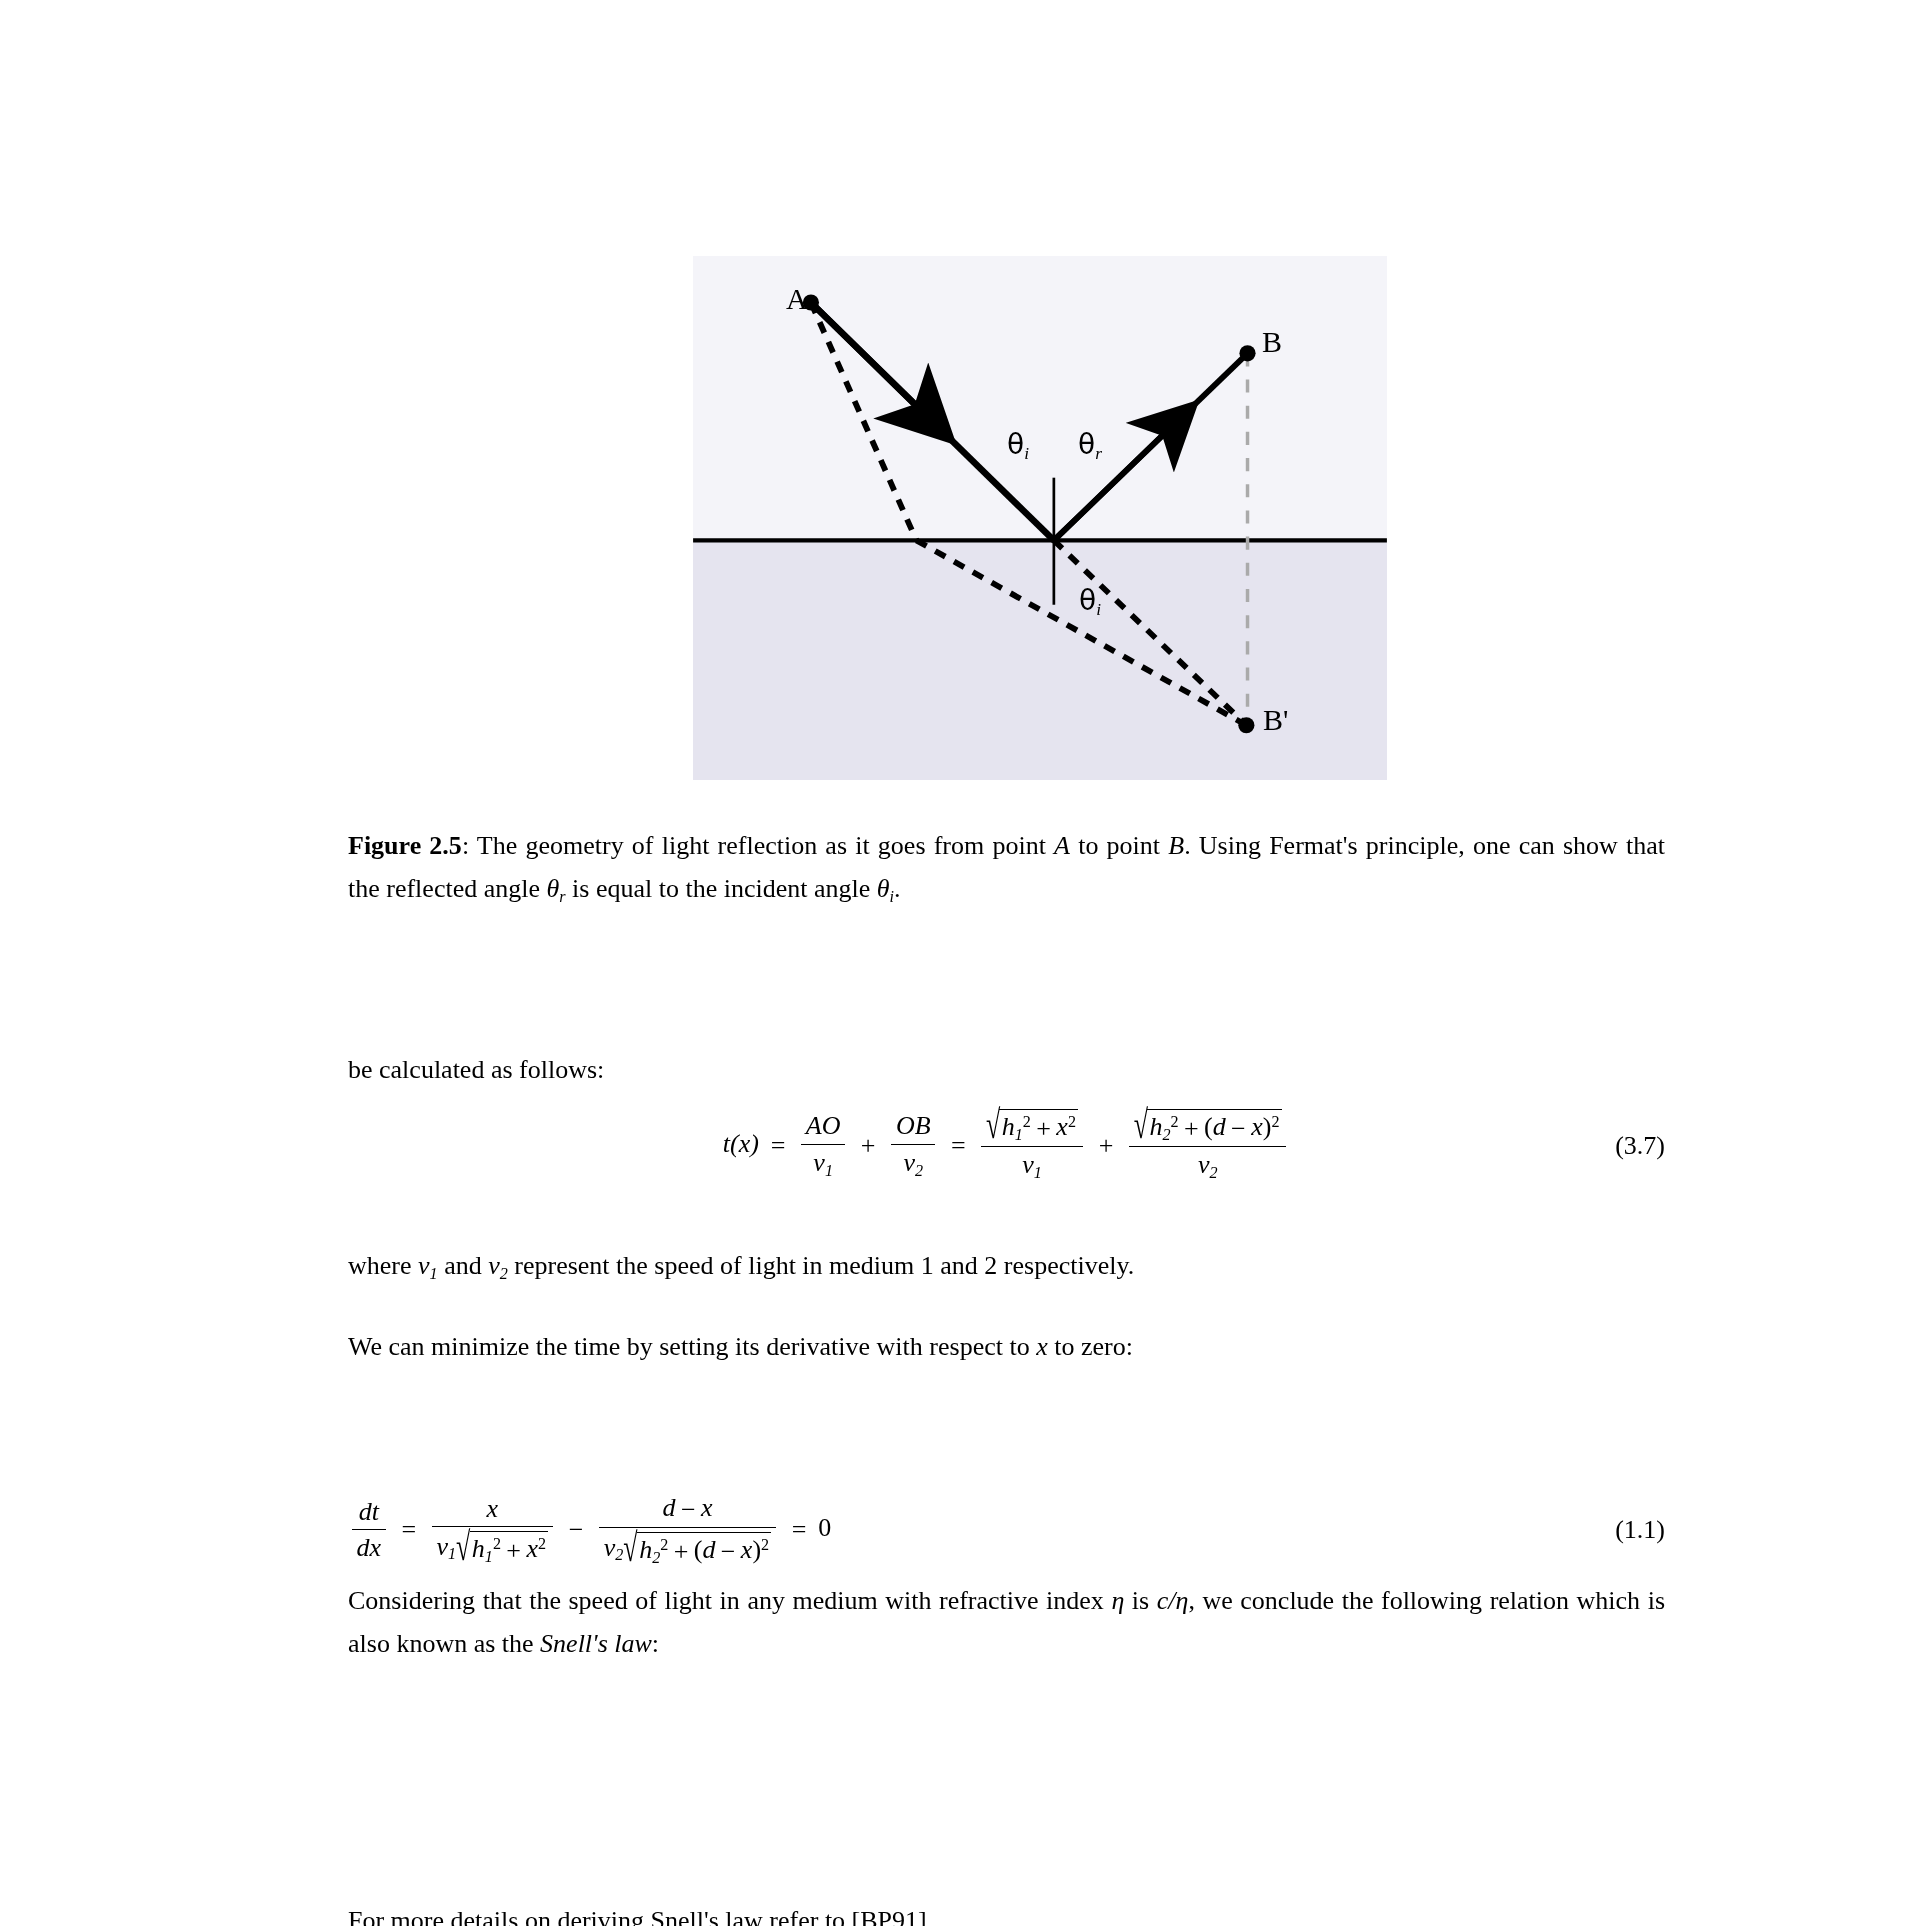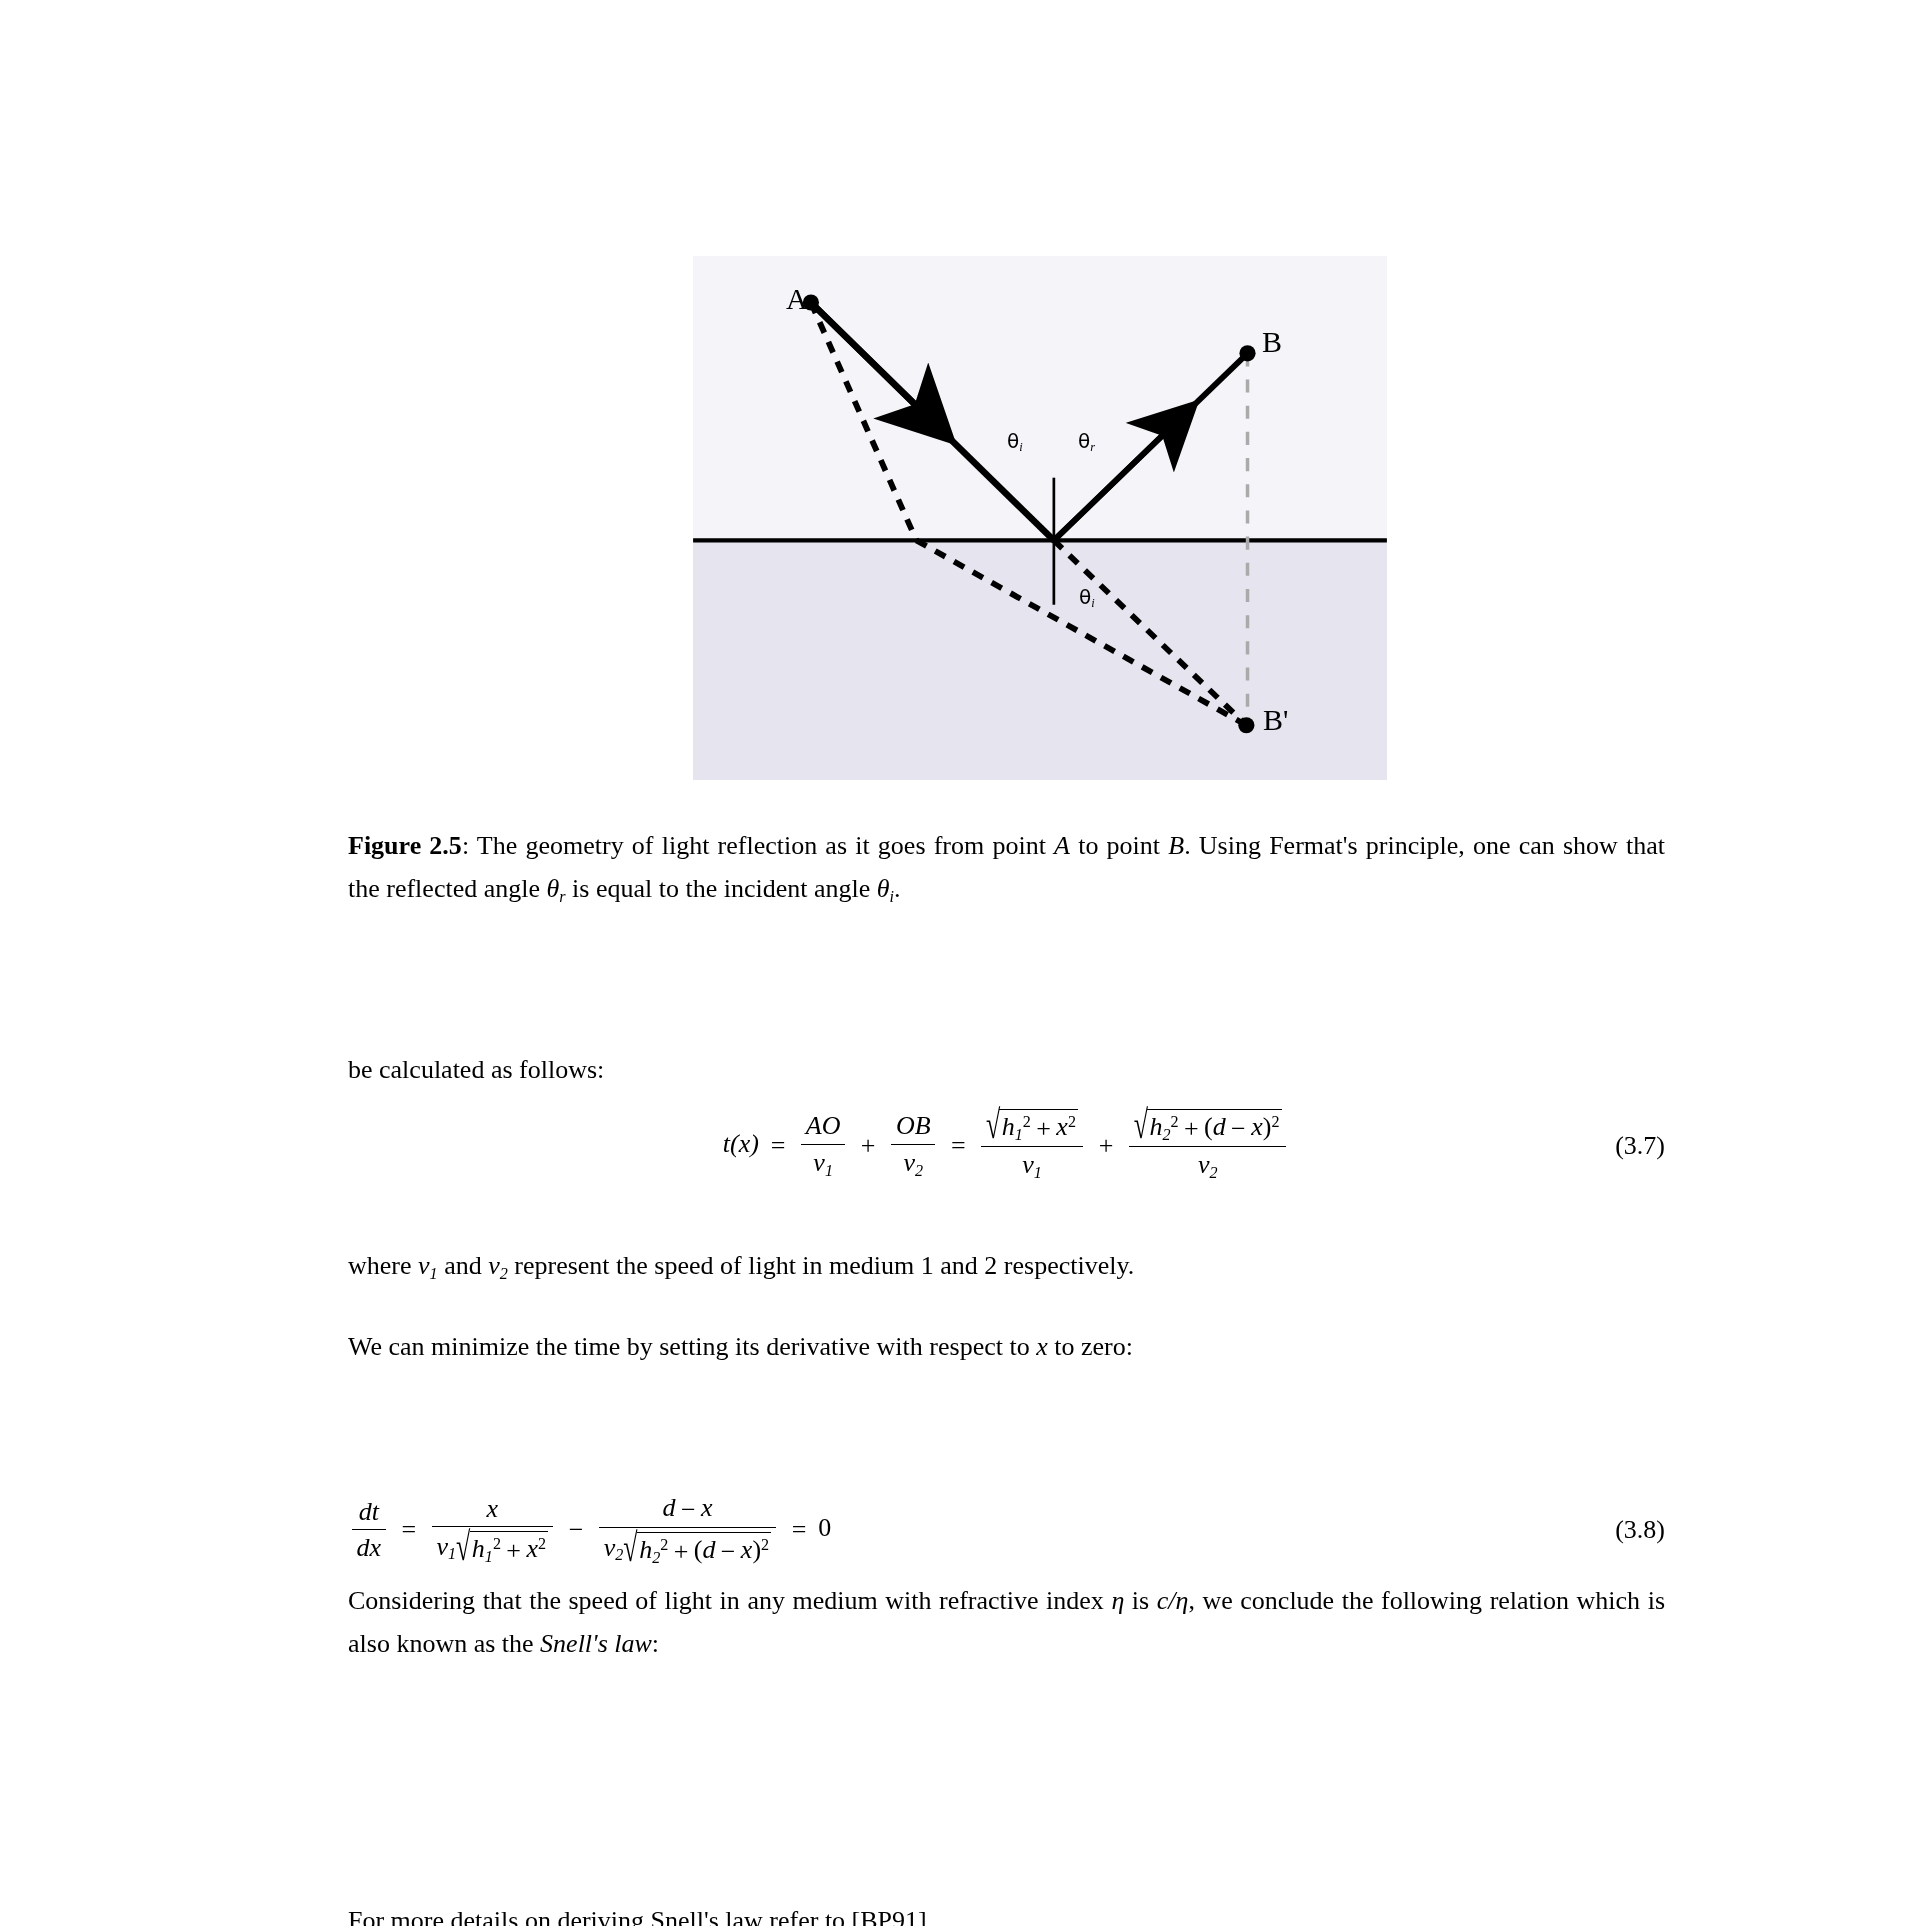--- a/index.html
+++ b/index.html
@@ -63,21 +63,21 @@
   .fig-label {
     position: absolute;
     font-family: "Liberation Serif", "DejaVu Serif", serif;
     font-size: 30px;
     line-height: 1;
     color: #000;
     white-space: nowrap;
   }
   .fig-label.theta {
     font-family: "DejaVu Sans", sans-serif;
-    font-size: 20px;
+    font-size: 28px;
   }
   .fig-label.theta sub {
     font-family: "Liberation Serif", "DejaVu Serif", serif;
     font-size: 0.62em;
     vertical-align: -0.28em;
   }
 
   
   .col {
     position: absolute;
@@ -285,21 +285,21 @@
         </span>
         <span class="op">−</span>
         <span class="frac">
           <span class="num"><i>d</i><span class="op">−</span><i>x</i></span>
           <span class="den"><i>v</i><sub>2</sub><span class="sqrt"><span class="radsign">√</span><span class="radicand"><i>h</i><sub>2</sub><sup>2</sup><span class="op">+</span><span class="upr">(</span><i>d</i><span class="op">−</span><i>x</i><span class="upr">)</span><sup>2</sup></span></span></span>
         </span>
         <span class="op">=</span>
         <span class="upr">0</span>
       </span>
     </div>
-    <div class="eq-num">(3.8)</div>
+    <div class="eq-num">(1.1)</div>
   </div>
 
   <div class="col body-text" style="top:1579px;">
     <span>Considering that the speed of light in any medium with refractive index </span><i>η</i><span> is </span><i>c/η</i><span>, we conclude the following relation which is also known as the </span><i>Snell's law</i><span>:</span>
   </div>
 
   <div class="col body-text" style="top:1899px;">For more details on deriving Snell's law refer to [BP91].</div>
 
 </div>
 

